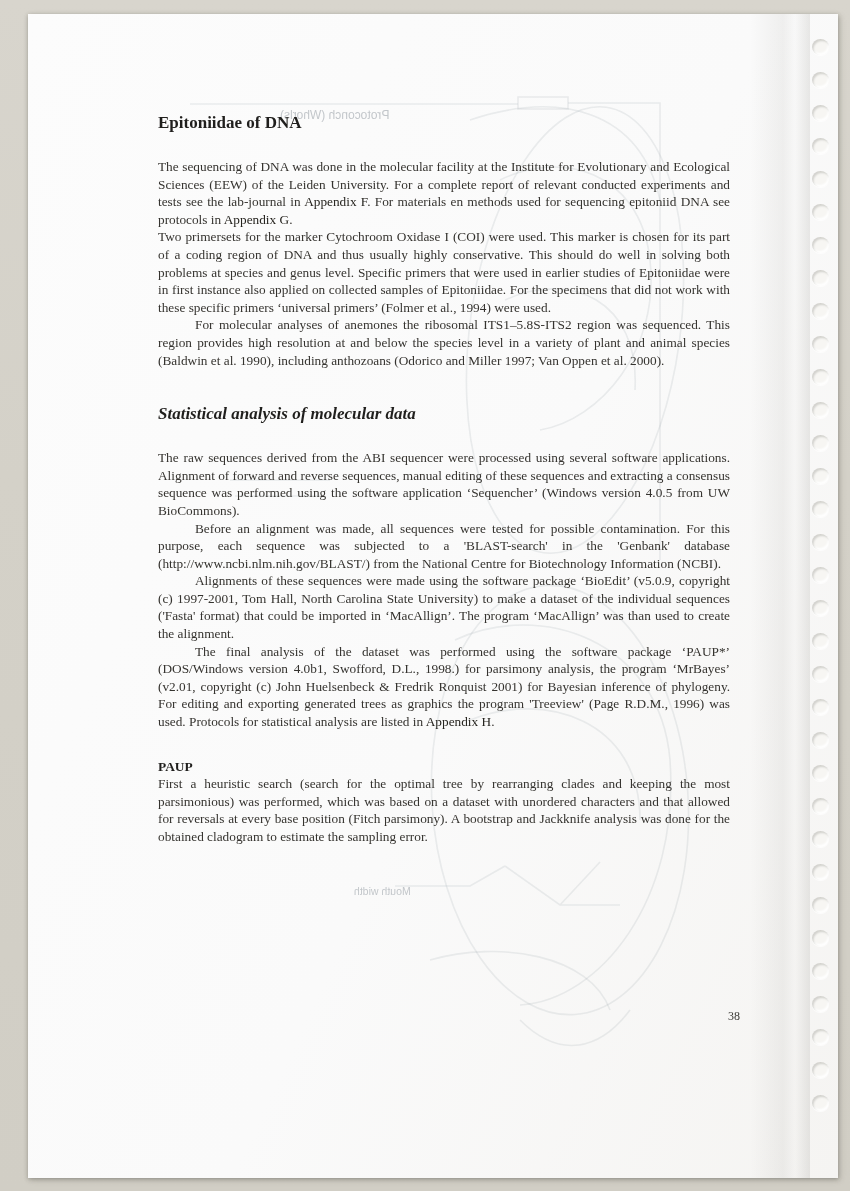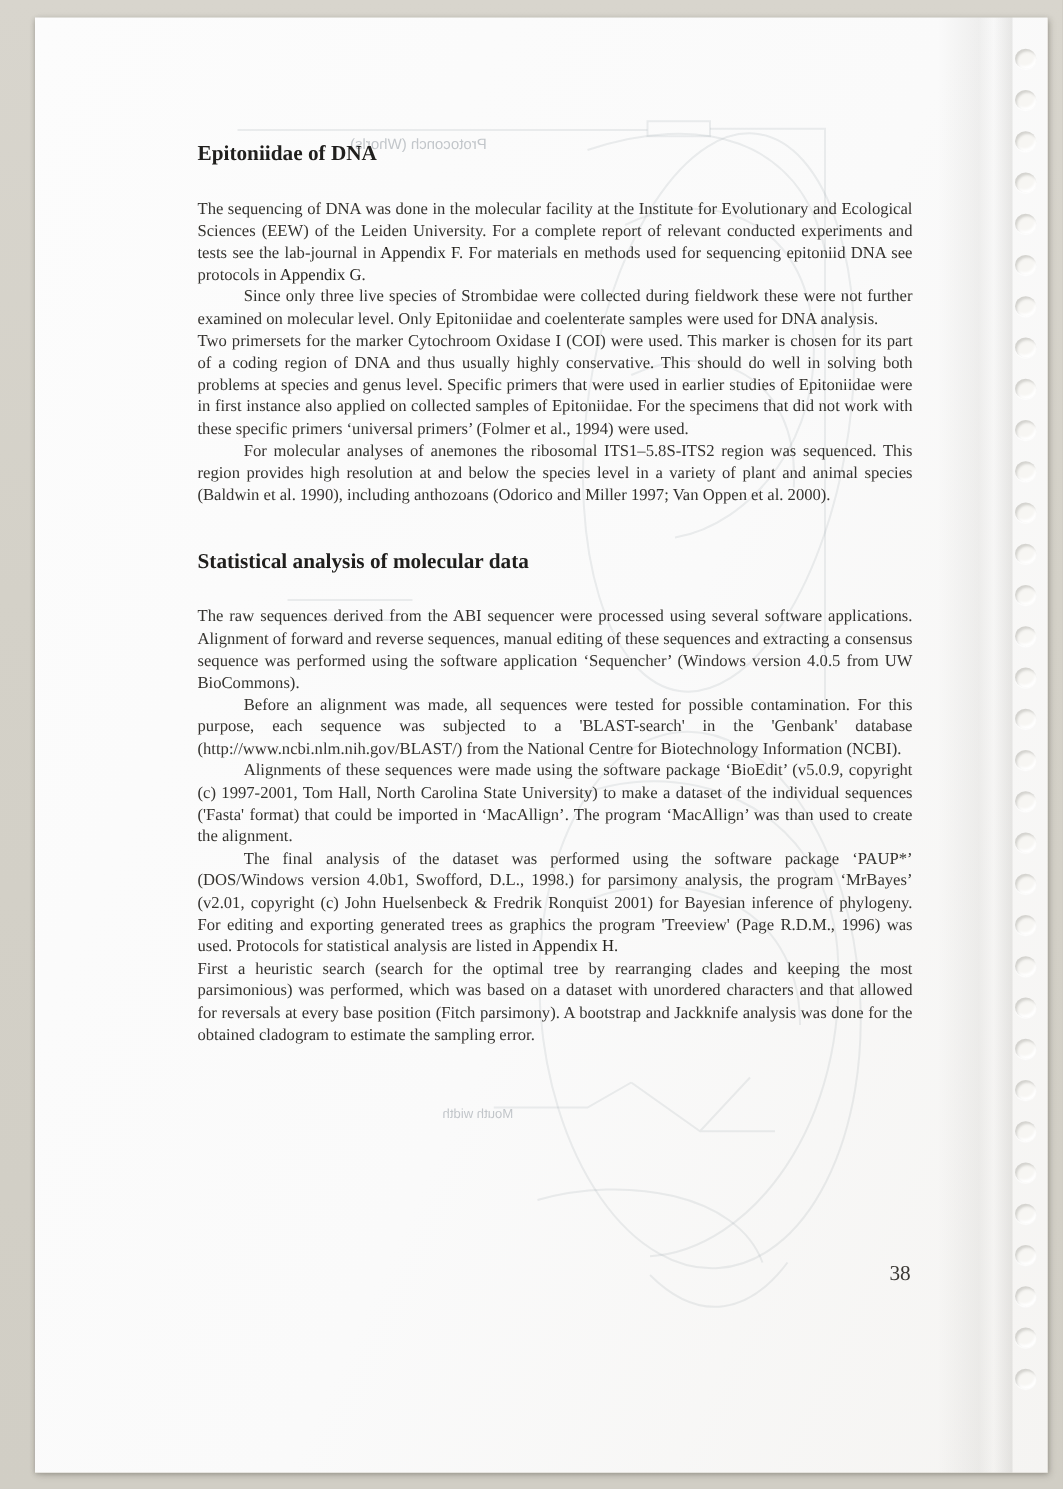--- a/index.html
+++ b/index.html
@@ -43,32 +43,32 @@
   .ghost-label.two{left:326px;top:871px;font-size:10.5px;}
   
   .page-body{
     position:absolute;left:158px;top:112px;width:572px;
     color:#35332f;font-size:13.3px;line-height:17.6px;
   }
   .heading-large{
     font-size:17px;font-weight:bold;color:#201f1d;
     margin:0 0 24px 0;line-height:22px;
   }
-  section + section .heading-large{margin-top:34px;}
+  section + section .heading-large{margin-top:34px;font-style:italic;}
   .heading-small{
     font-size:13.4px;font-weight:bold;color:#201f1d;
     margin:27px 0 0 0;line-height:17.6px;
   }
   .page-body p{margin:0;text-align:justify;}
   .page-body p.indent{text-indent:37px;}
   .page-body p.gap{}
   .page-body strong{font-weight:normal;color:#26241f;}
   .page-number{
-    position:absolute;left:700px;top:1009px;width:40px;text-align:center;
-    font-size:17px;color:#3a3834;
+    position:absolute;left:700px;top:1009px;width:40px;text-align:right;
+    font-size:12px;color:#3a3834;
   }
 </style>
 </head>
 <body>
 
 <div class="scan">
   <div class="paper">
 
     <svg class="ghost-svg" width="810" height="1164" viewBox="28 14 810 1164">
       <g fill="none" stroke="rgba(150,158,167,0.17)" stroke-width="1.6">
@@ -128,30 +128,30 @@
       <div class="hole" style="top: 996px;"></div>
       <div class="hole" style="top: 1029px;"></div>
       <div class="hole" style="top: 1062px;"></div>
       <div class="hole" style="top: 1095px;"></div>
     </div>
 
   <div class="page-body">
       <section>
         <div class="heading-large">Epitoniidae of DNA</div>
         <p><span>The sequencing of DNA was done in the molecular facility at the Institute for Evolutionary and Ecological Sciences (EEW) of the Leiden University. For a complete report of relevant conducted experiments and tests see the lab-journal in </span><strong>Appendix F</strong><span>. For materials en methods used for sequencing epitoniid DNA see protocols in </span><strong>Appendix G</strong><span>.</span></p>
-        <p class="indent"><span>Since only three live species of Strombidae were collected during fieldwork these were not further examined on molecular level. Only Epitoniidae and coelenterate samples were used for DNA analysis.</span></p>
         <p class="gap"><span>Two primersets for the marker Cytochroom Oxidase I (COI) were used. This marker is chosen for its part of a coding region of DNA and thus usually highly conservative. This should do well in solving both problems at species and genus level. Specific primers that were used in earlier studies of Epitoniidae were in first instance also applied on collected samples of Epitoniidae. For the specimens that did not work with these specific primers ‘universal primers’ (Folmer et al., 1994) were used.</span></p>
         <p class="indent"><span>For molecular analyses of anemones the ribosomal ITS1–5.8S-ITS2 region was sequenced. This region provides high resolution at and below the species level in a variety of plant and animal species (Baldwin et al. 1990), including anthozoans (Odorico and Miller 1997; Van Oppen et al. 2000).</span></p>
       </section>
       <section>
         <div class="heading-large">Statistical analysis of molecular data</div>
         <p><span>The raw sequences derived from the ABI sequencer were processed using several software applications. Alignment of forward and reverse sequences, manual editing of these sequences and extracting a consensus sequence was performed using the software application ‘Sequencher’ (Windows version 4.0.5 from UW BioCommons).</span></p>
         <p class="indent"><span>Before an alignment was made, all sequences were tested for possible contamination. For this purpose, each sequence was subjected to a 'BLAST-search' in the 'Genbank' database (http://www.ncbi.nlm.nih.gov/BLAST/) from the National Centre for Biotechnology Information (NCBI).</span></p>
         <p class="indent"><span>Alignments of these sequences were made using the software package ‘BioEdit’ (v5.0.9, copyright (c) 1997-2001, Tom Hall, North Carolina State University) to make a dataset of the individual sequences ('Fasta' format) that could be imported in ‘MacAllign’. The program ‘MacAllign’ was than used to create the alignment.</span></p>
         <p class="indent"><span>The final analysis of the dataset was performed using the software package ‘PAUP*’ (DOS/Windows version 4.0b1, Swofford, D.L., 1998.) for parsimony analysis, the program ‘MrBayes’ (v2.01, copyright (c) John Huelsenbeck &amp; Fredrik Ronquist 2001) for Bayesian inference of phylogeny. For editing and exporting generated trees as graphics the program 'Treeview' (Page R.D.M., 1996) was used. Protocols for statistical analysis are listed in </span><strong>Appendix H</strong><span>.</span></p>
       </section>
       <section>
+        <div class="heading-small">PAUP</div>
         <p><span>First a heuristic search (search for the optimal tree by rearranging clades and keeping the most parsimonious) was performed, which was based on a dataset with unordered characters and that allowed for reversals at every base position (Fitch parsimony). A bootstrap and Jackknife analysis was done for the obtained cladogram to estimate the sampling error.</span></p>
       </section>
     </div>
 
   <div class="page-number">38</div>
 </div>
 
 </body></html>

